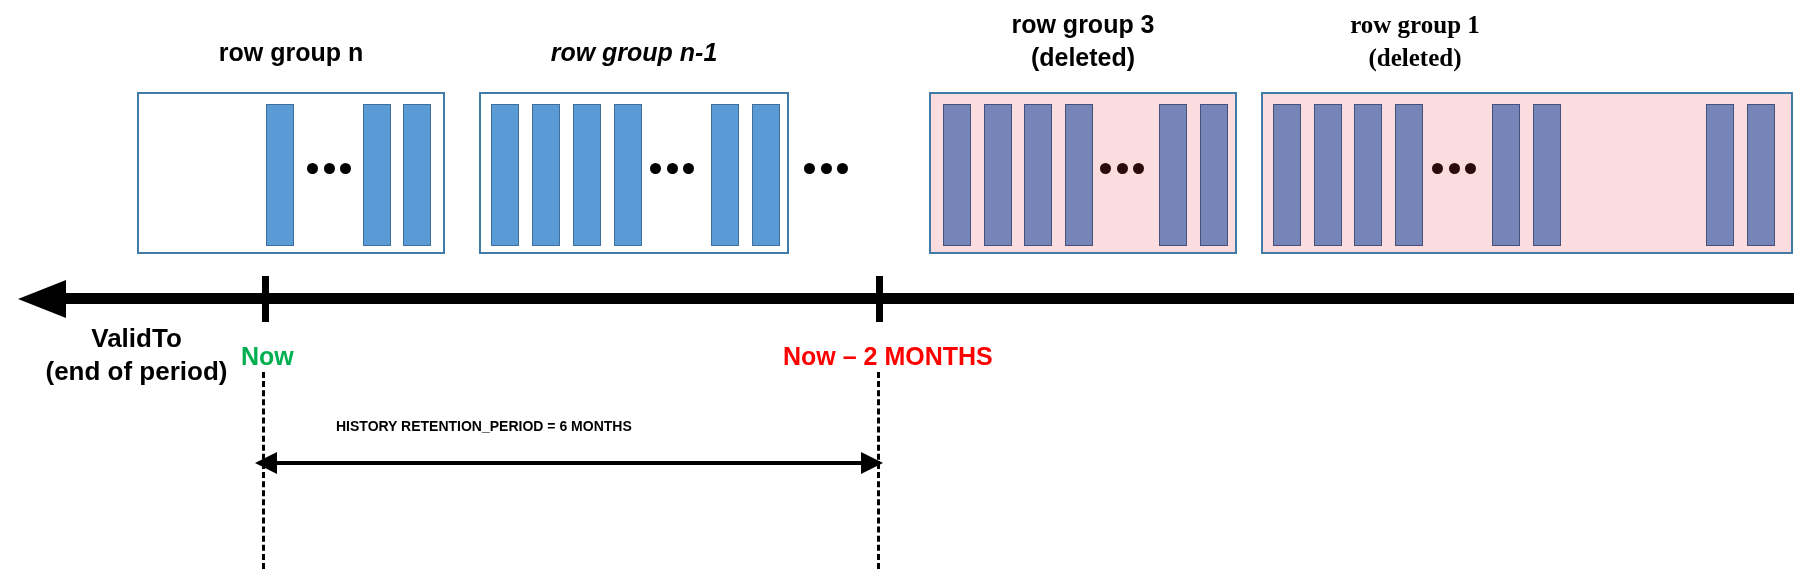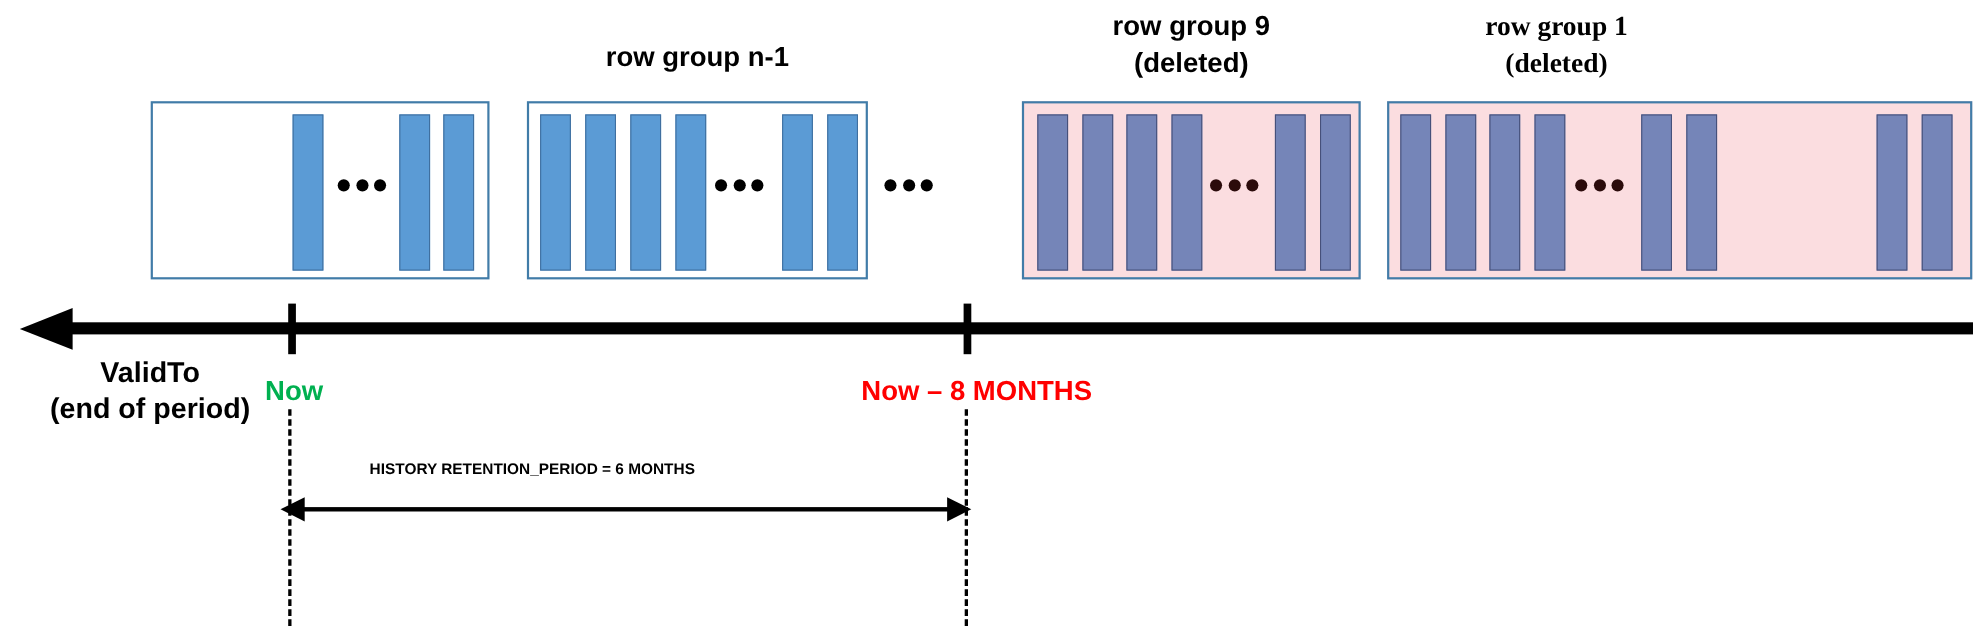--- a/index.html
+++ b/index.html
@@ -139,22 +139,23 @@
     border-top:11px solid transparent;
     border-bottom:11px solid transparent;
     border-left:22px solid #000000;
   }
 </style>
 </head>
 <body>
 
 <div id="stage">
 
-  <div class="grp-caption" style="left: 479px; top: 36px; width: 310px;">row group n-1</div>
-  <div class="grp-caption" style="left: 929px; top: 8px; width: 308px;">row group 9
+  <div class="grp-caption" style="left: 137px; top: 36px; width: 308px;">row group n</div>
+  <div class="grp-caption" style="left: 479px; top: 36px; width: 310px; font-style: italic;">row group n-1</div>
+  <div class="grp-caption" style="left: 929px; top: 8px; width: 308px;">row group 3
 (deleted)</div>
   <div class="grp-caption" style="left: 1261px; top: 8px; width: 308px; font-family: Liberation Serif, serif;">row group 1
 (deleted)</div>
 
   <div class="rg-box" style="left: 137px; top: 92px; width: 308px; height: 162px;">
       <div class="bar" style="left: 127px; top: 10px; width: 28px; height: 142px;"></div>
       <div class="bar" style="left: 224px; top: 10px; width: 28px; height: 142px;"></div>
       <div class="bar" style="left: 264px; top: 10px; width: 28px; height: 142px;"></div>
     </div>
   <div class="rg-box" style="left: 479px; top: 92px; width: 310px; height: 162px;">
@@ -191,21 +192,21 @@
   </div>
 
   <div id="timeline-arrow"></div>
   <div id="timeline-line"></div>
   <div class="tick" style="left: 262px; top: 276px;"></div>
   <div class="tick" style="left: 876px; top: 276px;"></div>
 
   <div id="validto-label">ValidTo
 (end of period)</div>
   <div class="tl-label" id="now-label">Now</div>
-  <div class="tl-label" id="nowminus-label">Now – 8 MONTHS</div>
+  <div class="tl-label" id="nowminus-label">Now – 2 MONTHS</div>
 
   <div class="vdash" style="left:262px;top:372px;height:197px;"></div>
   <div class="vdash" style="left:877px;top:372px;height:197px;"></div>
 
   <div id="retention-text">HISTORY RETENTION_PERIOD =  6 MONTHS</div>
   <div id="span-arrow-left"></div>
   <div id="span-line"></div>
   <div id="span-arrow-right"></div>
 
 <div class="dots" style="left: 307px; top: 163px; width: 44px;">

